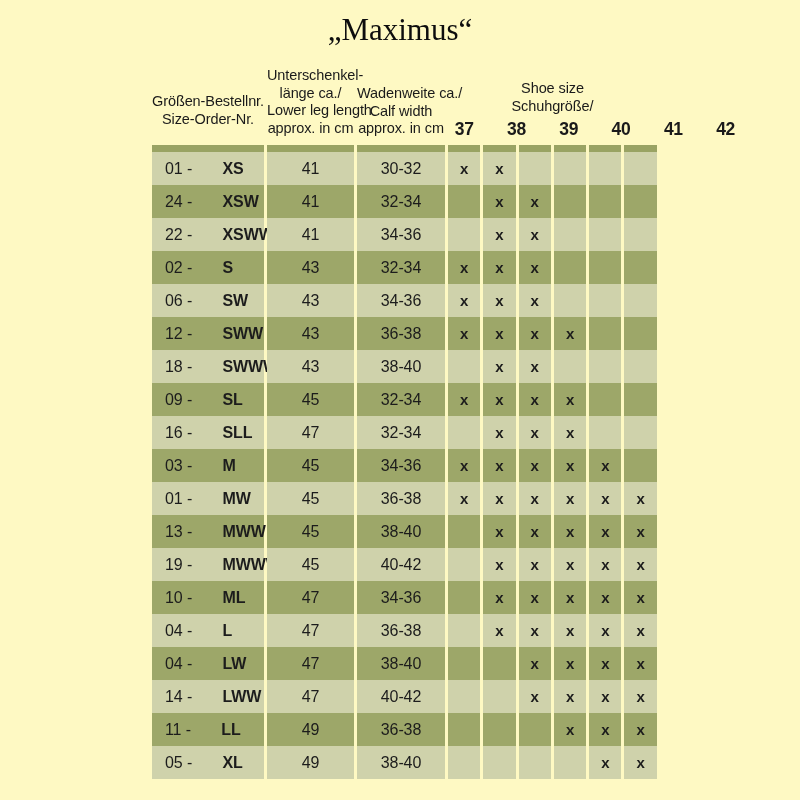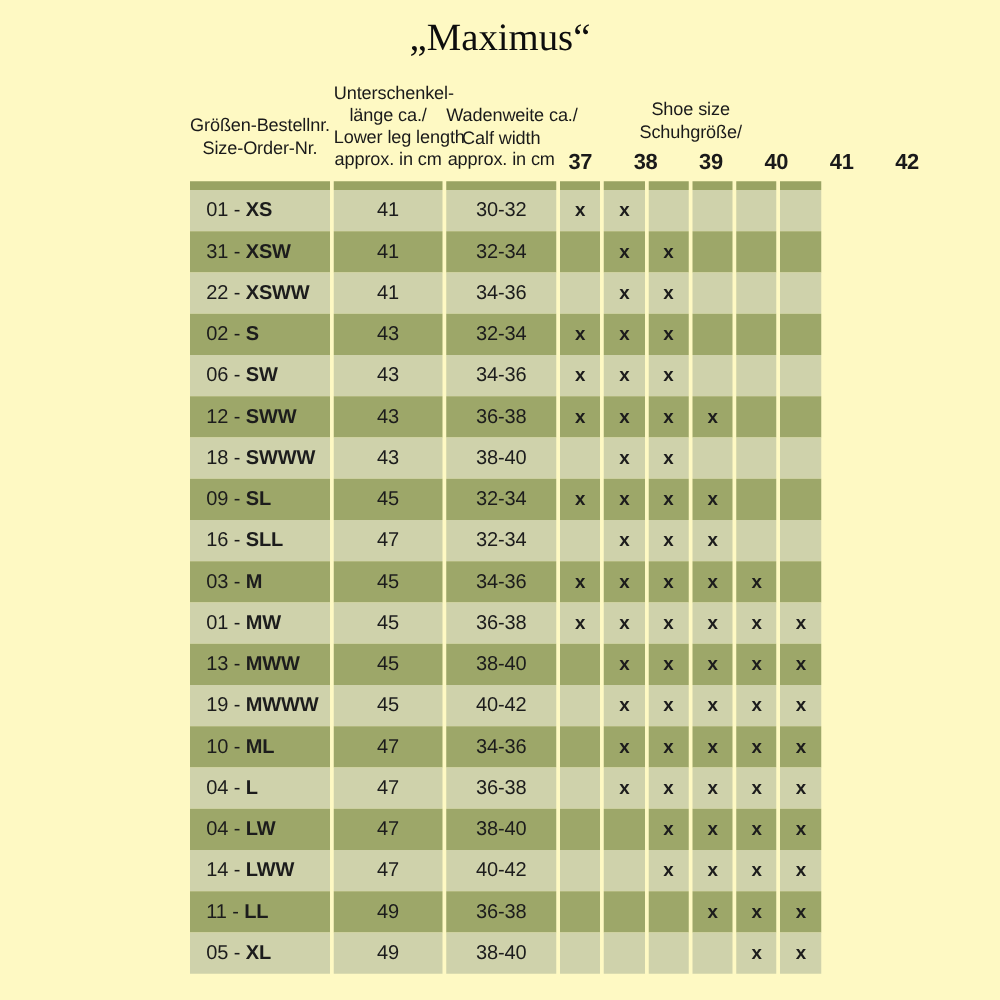--- a/index.html
+++ b/index.html
@@ -33,21 +33,21 @@
   .strip .scell { background:#99a363; }
   .row { height:33px; }
   .rows .row:nth-child(odd)  .cell { background:#cfd2ab; }
   .rows .row:nth-child(even) .cell { background:#9da769; }
   .cell {
     display:flex; align-items:center; justify-content:center;
     font-size:16px; color:#1c1c1c; letter-spacing:-0.1px;
   }
   .cell.c1 { justify-content:flex-start; padding-left:13px; }
   .cell.c1 .order { white-space:pre; }
-  .cell.c1 .code  { font-weight:bold; }
+  .cell.c1 .code  { font-weight:bold;margin-left:26px; }
   .cell.cx { font-weight:bold; font-size:15px; }
 </style>
 </head>
 <body>
 
 <div class="page">
 
   <div class="title">„Maximus“</div>
 
   <div class="hdr hdr-col1">
@@ -104,21 +104,21 @@
           <div class="cell">30-32</div>
           <div class="cell cx">x</div>
           <div class="cell cx">x</div>
           <div class="cell cx"></div>
           <div class="cell cx"></div>
           <div class="cell cx"></div>
           <div class="cell cx"></div>
         </div>
         <div class="grid9 row">
           <div class="cell c1">
-            <span class="order">31 - </span>
+            <span class="order">24 - </span>
             <span class="code">XSW</span>
           </div>
           <div class="cell">41</div>
           <div class="cell">32-34</div>
           <div class="cell cx"></div>
           <div class="cell cx">x</div>
           <div class="cell cx">x</div>
           <div class="cell cx"></div>
           <div class="cell cx"></div>
           <div class="cell cx"></div>

